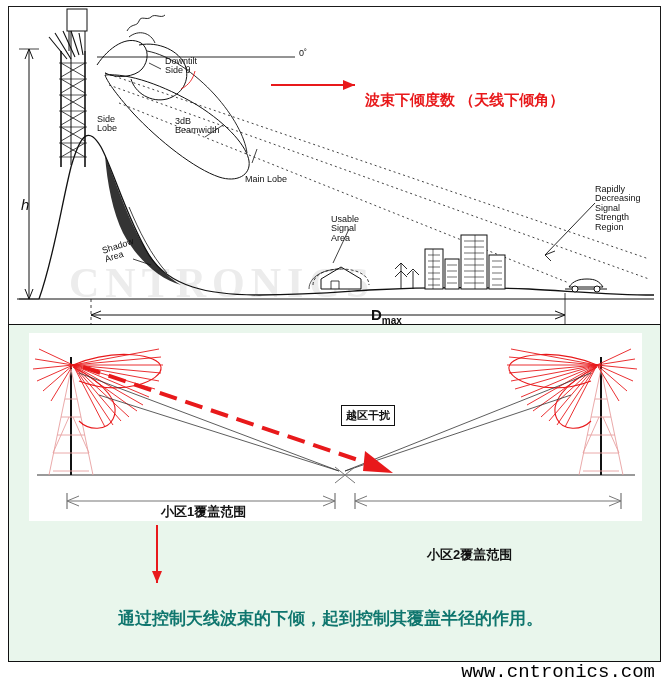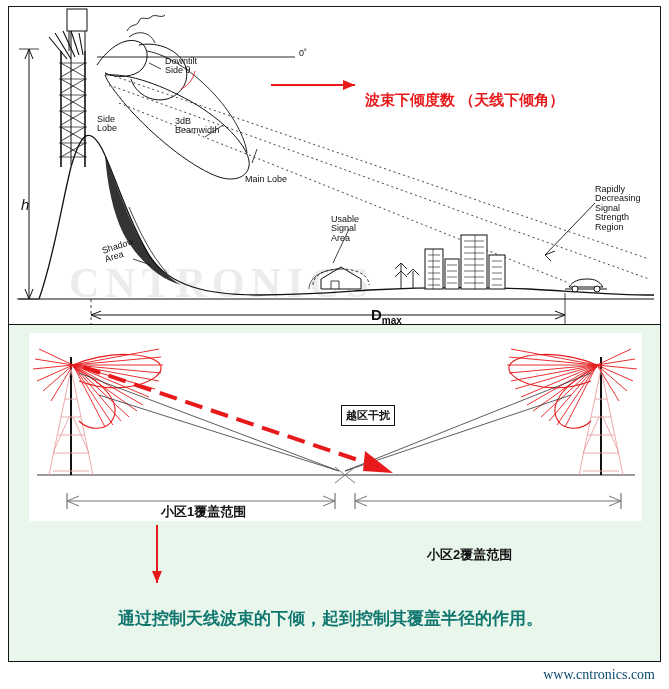--- a/index.html
+++ b/index.html
@@ -20,21 +20,21 @@
 
   
   #bottom-panel{left:8px;top:324px;width:653px;height:338px;background:#e9f6ec;border:1px solid #111;}
   #bottom-white{position:absolute;left:20px;top:8px;width:613px;height:188px;background:#ffffff;}
 
   .cnlabel{position:absolute;font-family:"Liberation Sans",sans-serif;color:#111;font-size:13px;font-weight:bold;}
   .cnbox{position:absolute;background:#ffffff;border:1px solid #111;font-size:11px;font-weight:bold;color:#111;padding:2px 4px;}
 
   #bottom-caption{position:absolute;left:118px;top:606px;width:470px;color:#0f766e;font-size:17px;font-weight:bold;line-height:1.5;font-family:"Liberation Sans",sans-serif;}
 
-  #site-wm{position:absolute;right:14px;bottom:6px;color:#0c4a6e;font-size:14px;font-family:Liberation Serif, serif;}
+  #site-wm{position:absolute;right:14px;bottom:6px;color:#000000;font-size:19px;font-family:Liberation Mono, monospace;}
 
   svg{position:absolute;left:0;top:0;overflow:visible;}
 </style>
 </head>
 <body>
 
 <div class="panel" id="top-panel">
   <div id="top-inner">
 
     <div class="wm" style="left:60px;top:252px;">CNTRONICS</div>

